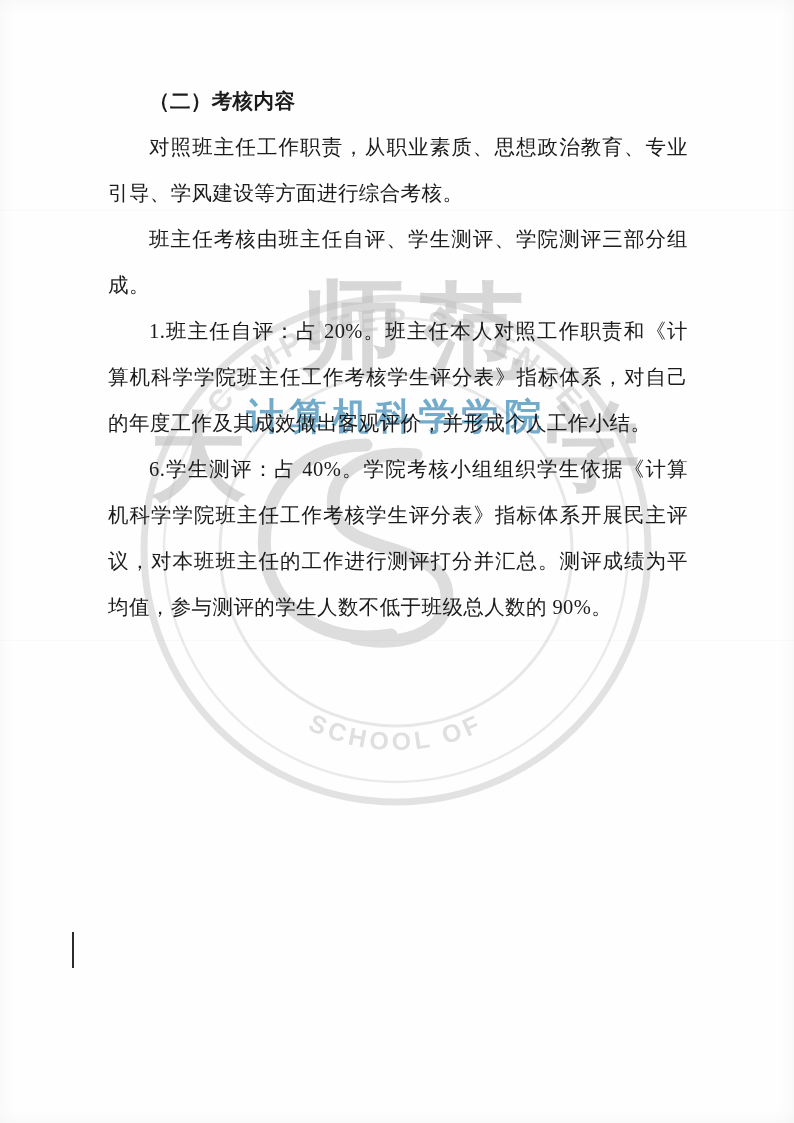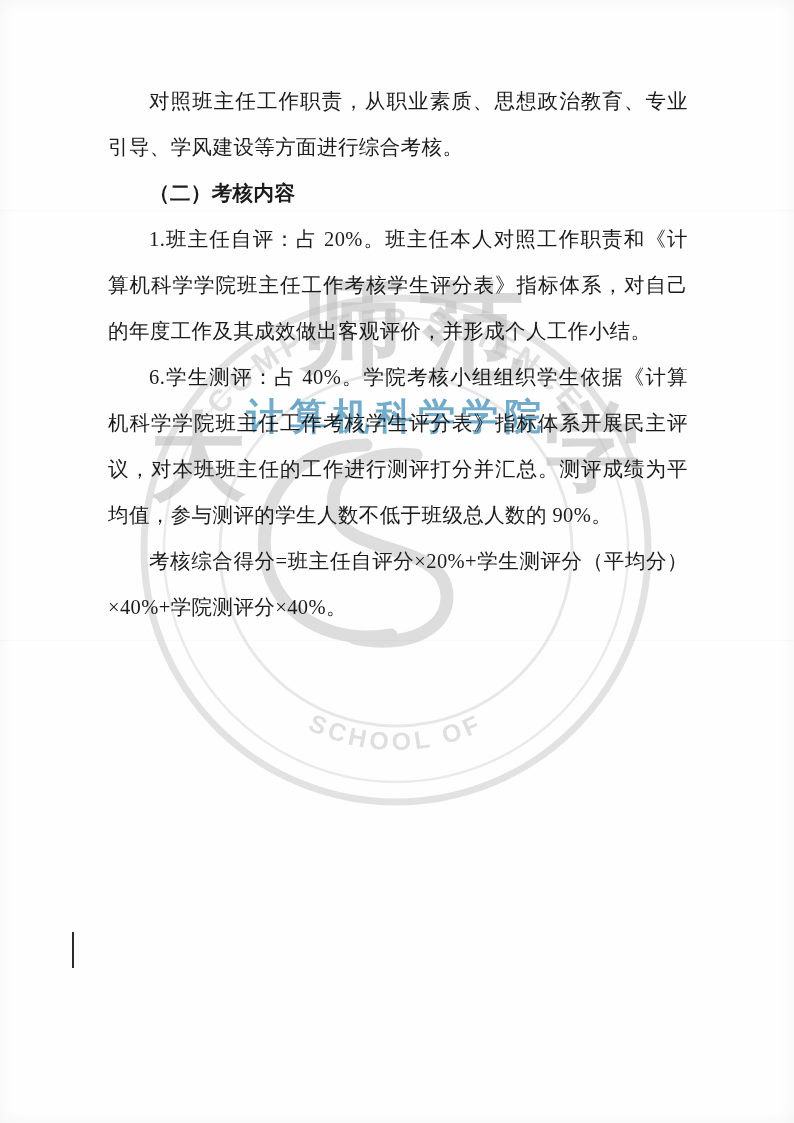--- a/index.html
+++ b/index.html
@@ -163,32 +163,32 @@
 
   <div class="wm-text-cn">计算机科学学院</div>
 
   <div class="wm-brush c1">大</div>
   <div class="wm-brush c2">师</div>
   <div class="wm-brush c3">范</div>
   <div class="wm-brush c4">学</div>
 
   <div class="content">
 
+    <p class="para heading">（二）考核内容</p>
+
     <p class="para indent">对照班主任工作职责，从职业素质、思想政治教育、专业引导、学风建设等方面进行综合考核。</p>
 
-    <p class="para heading">（二）考核内容</p>
 
-
+    <p class="para indent">班主任考核由班主任自评、学生测评、学院测评三部分组成。</p>
 
     <p class="para indent">1.班主任自评：占 20%。班主任本人对照工作职责和《计算机科学学院班主任工作考核学生评分表》指标体系，对自己的年度工作及其成效做出客观评价，并形成个人工作小结。</p>
 
     <p class="para indent">6.学生测评：占 40%。学院考核小组组织学生依据《计算机科学学院班主任工作考核学生评分表》指标体系开展民主评议，对本班班主任的工作进行测评打分并汇总。测评成绩为平均值，参与测评的学生人数不低于班级总人数的 90%。</p>
 
 
-    <p class="para indent">考核综合得分=班主任自评分×20%+学生测评分（平均分）×40%+学院测评分×40%。</p>
 
 
   </div>
 
   <div class="change-bar"></div>
 
   <div class="streak" style="top:210px;"></div>
   <div class="streak" style="top:640px;"></div>
 
 </div>

